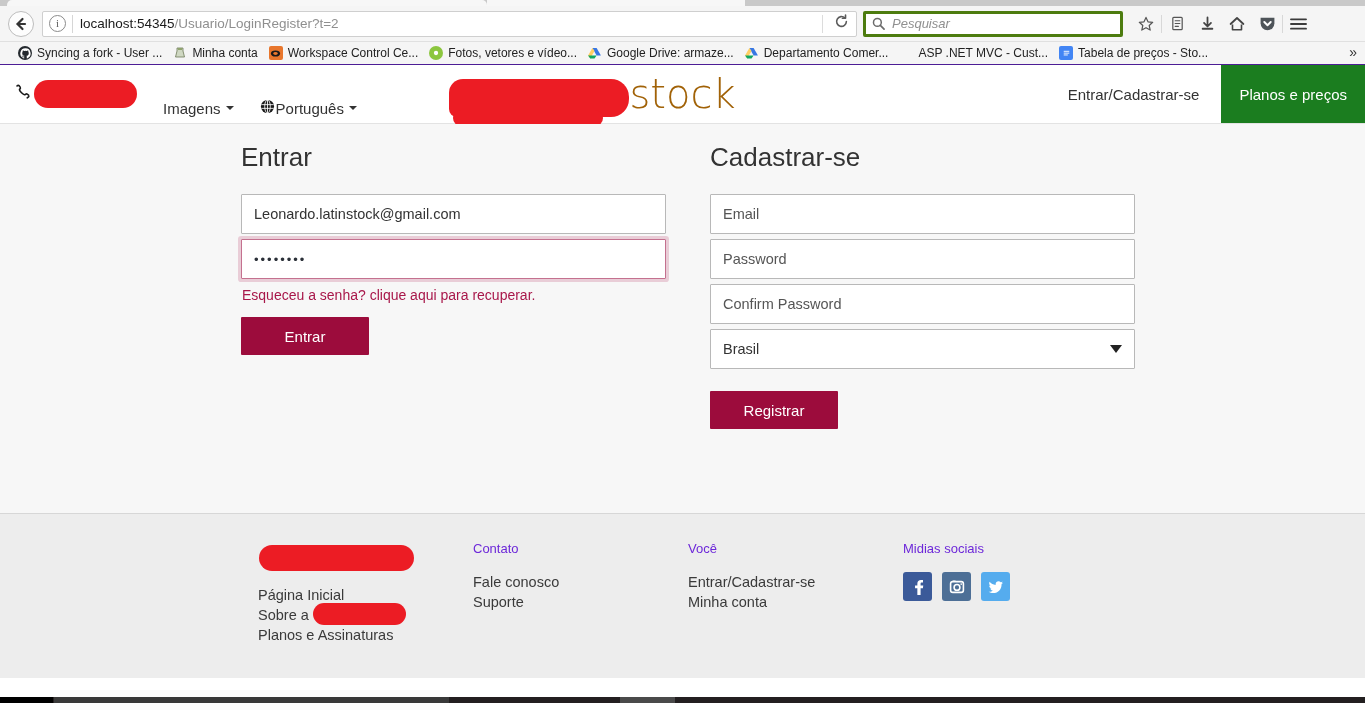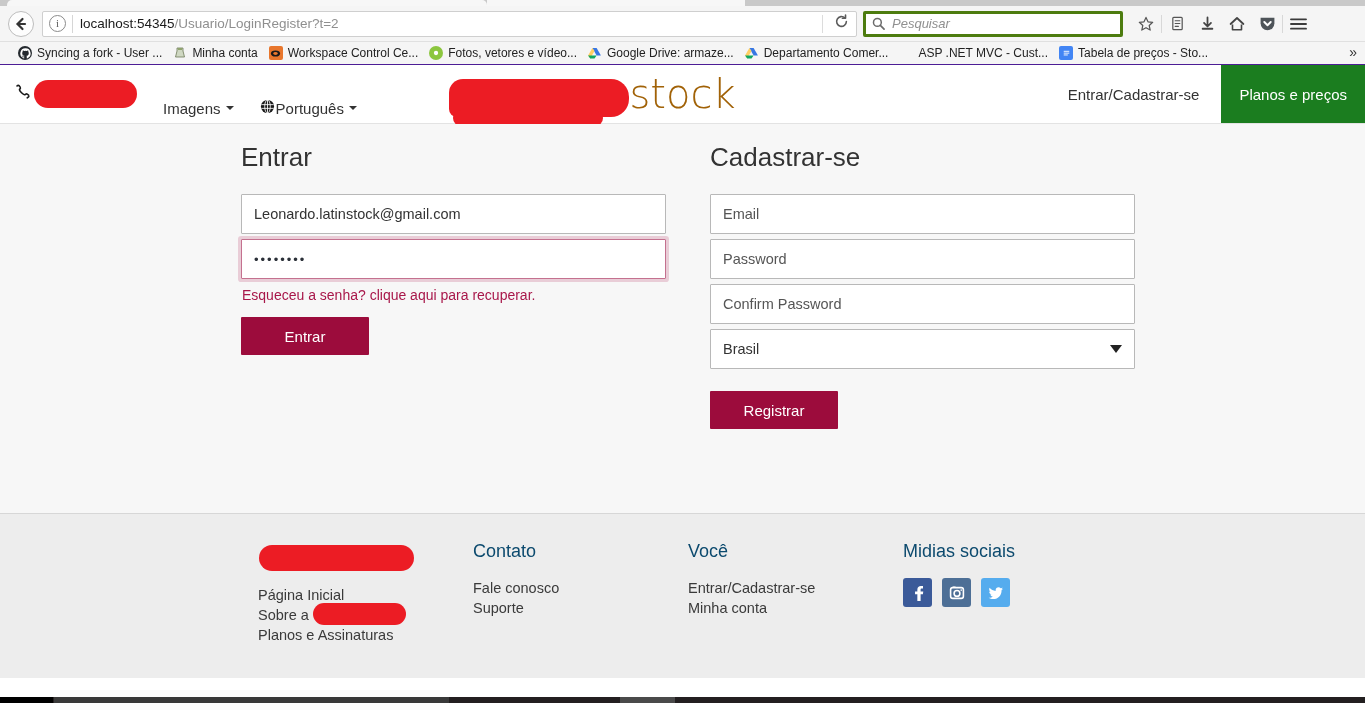--- a/index.html
+++ b/index.html
@@ -327,23 +327,23 @@
     box-sizing: border-box;
     padding-top: 27px;
   }
   .footer-cols { display: flex; }
   .fcol { font-size: 14.5px; color: #3a3a3a; }
   .fcol-1 { width: 215px; margin-left: 258px; }
   .fcol-2 { width: 215px; }
   .fcol-3 { width: 215px; }
   .fcol-4 { width: 230px; }
   .fcol h3 {
-    font-size: 18px;
+    font-size: 13px;
     font-weight: 400;
-    color: #0c4a6e;
+    color: #6d28d9;
     margin: 0 0 16px 0;
   }
   .footer-logo-redact {
     width: 155px; height: 26px;
     background: #ec1c24;
     border-radius: 14px;
     margin: 4px 0 14px 1px;
   }
   .flink {
     display: block;

